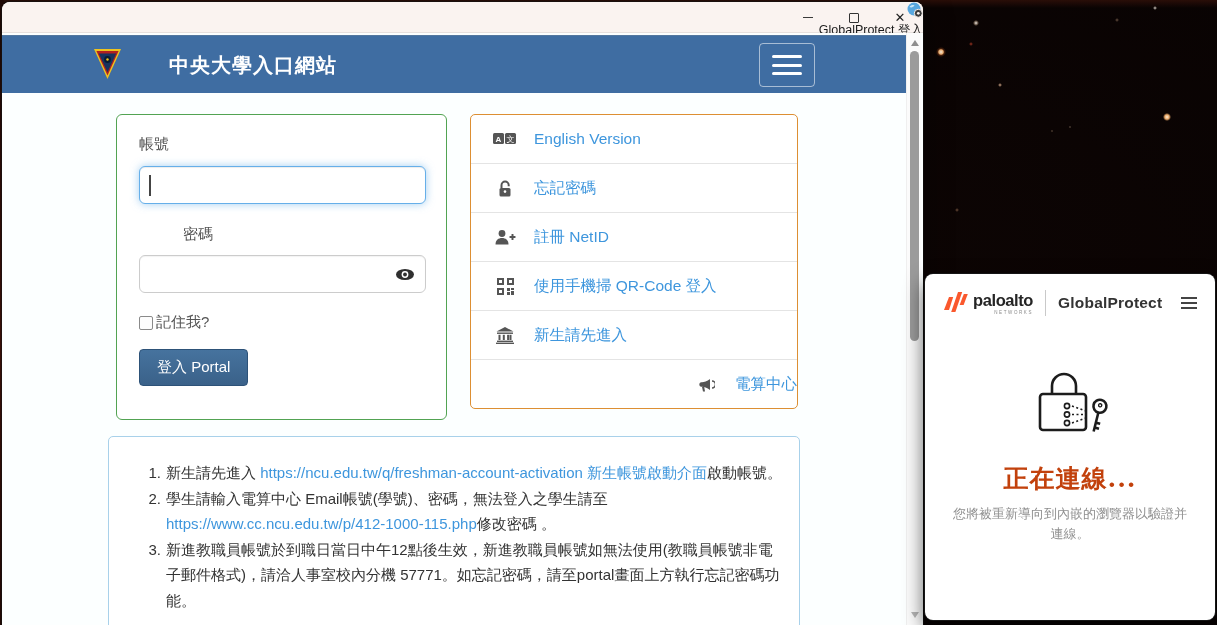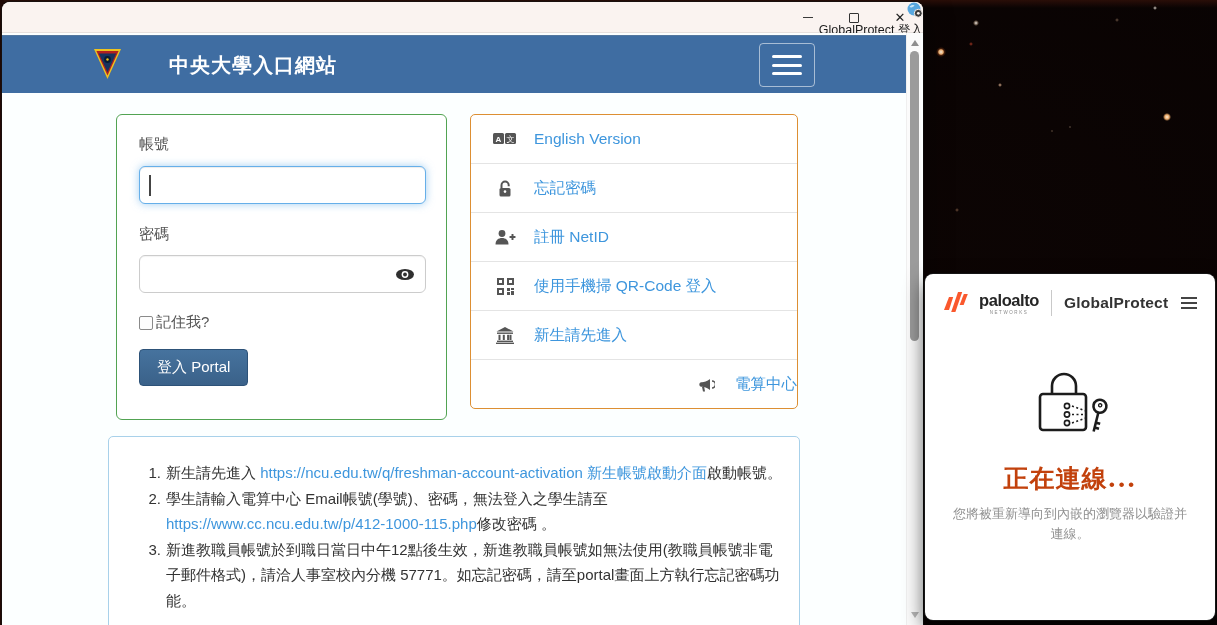--- a/index.html
+++ b/index.html
@@ -63,21 +63,21 @@
   
   .login-card { position:absolute; left:114px; top:81px; width:331px; height:306px;
     background:#fff; border:1px solid #52a352; border-radius:6px; padding:20px 22px; }
   .field-label { font-size:15px; color:#555; }
   .input { position:relative; width:287px; height:38px; background:#fff; border-radius:6px; }
   .input-account { margin-top:12px; border:1px solid #66afe9;
     box-shadow:inset 0 1px 1px rgba(0,0,0,.075), 0 0 8px rgba(102,175,233,.6); }
   .caret { position:absolute; left:9px; top:8px; width:1.5px; height:21px; background:#444; }
   .input-password { margin-top:11px; border:1px solid #cccccc; box-shadow:inset 0 1px 1px rgba(0,0,0,.05); }
   .eye-wrap { position:absolute; right:10px; top:11px; cursor:pointer; }
-  .label-gap { margin-top:21px; }
+  .label-gap { margin-top:21px;margin-left:44px; }
   .remember-row { margin-top:20px; display:flex; align-items:center; gap:3px; }
   .checkbox { width:14px; height:14px; appearance:none; -webkit-appearance:none;
     border:1px solid #8a8a8a; border-radius:2px; background:#fdfdfd; cursor:pointer; }
   .remember-label { font-size:15px; color:#555; }
   .portal-btn { margin-top:17px; display:inline-block; padding:8px 17px; font-size:15px; color:#fff;
     background:linear-gradient(180deg,#46739e 0%,#3a6189 100%);
     border:1px solid #2d5278; border-radius:4px; cursor:pointer;
     font-family:"Liberation Sans","DejaVu Sans",sans-serif; }
 
   
@@ -95,21 +95,21 @@
   .notice-item { display:flex; font-size:15px; line-height:1.7; color:#333; }
   .notice-num { min-width:22px; text-align:right; margin-right:5px; }
   .notice-body { flex:1; }
   .notice-link { color:#3e96dd; cursor:pointer; }
 
   
   .gp-panel { position:absolute; left:925px; top:274px; width:290px; height:346px;
     background:#ffffff; border-radius:8px;
     box-shadow:0 0 0 1px #151515, 0 8px 20px rgba(0,0,0,.7); }
   .gp-head { display:flex; align-items:center; padding:16px 16px 8px 18px; }
-  .palo-wordmark { display:flex; flex-direction:column; align-items:center; margin-left:11px; }
+  .palo-wordmark { display:flex; flex-direction:column; align-items:flex-end; margin-left:5px; }
   .palo-name { font-size:16.5px; font-weight:bold; color:#252525; letter-spacing:-0.4px; line-height:1; }
   .palo-sub { font-size:4.5px; letter-spacing:1.6px; color:#8a8a8a; margin-top:1.5px; }
   .gp-divider { width:1px; height:26px; background:#c9c9c9; margin:0 12px; }
   .gp-product { font-size:15.5px; font-weight:600; color:#333; letter-spacing:.2px; flex:1; }
   .gp-menu { display:flex; flex-direction:column; gap:3px; cursor:pointer; padding:2px; }
   .gp-menu .bar { width:16px; height:2px; background:#444; }
   .gp-lock { display:block; margin:44px auto 0; }
   .gp-status-title { margin-top:22px; text-align:center; font-family:"DejaVu Serif","Liberation Serif",serif;
     font-size:25px; font-weight:bold; color:#c2410c; letter-spacing:1px; }
   .gp-status-desc { margin:9px auto 0; width:244px; text-align:center; font-size:13px; color:#8f8f8f; line-height:1.55; }

